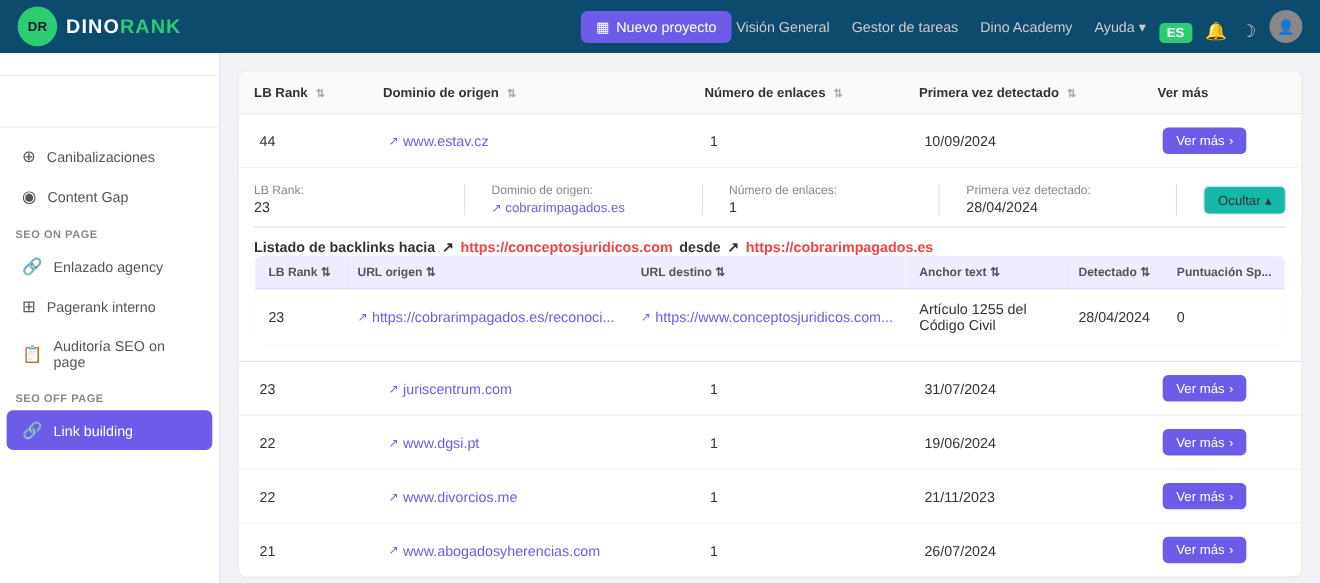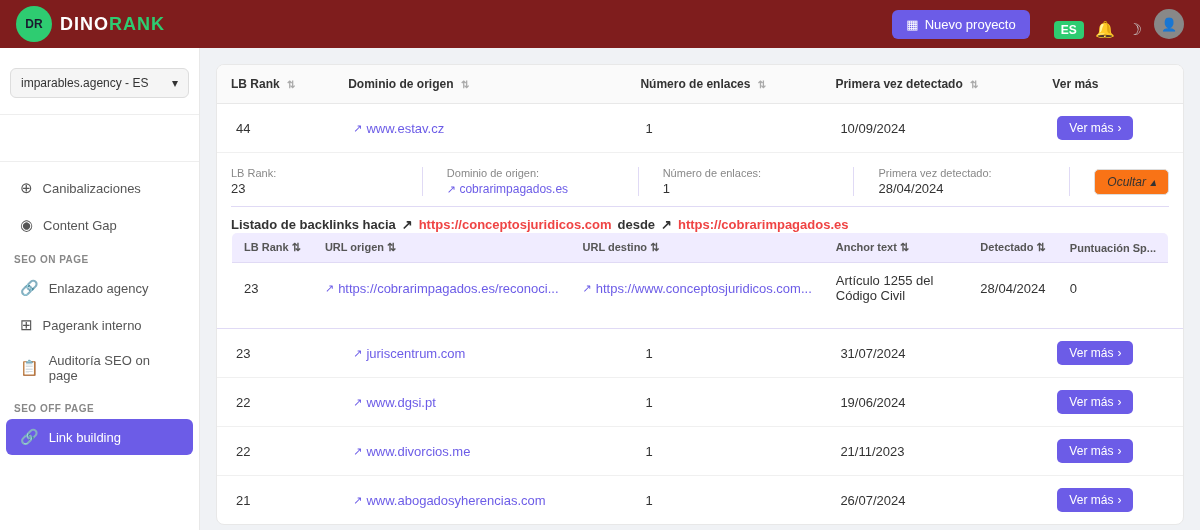--- a/index.html
+++ b/index.html
@@ -1,25 +1,25 @@
 <!DOCTYPE html>
 <html><head>
   <meta charset="utf-8">
   <style>
     * { box-sizing: border-box; margin: 0; padding: 0; }
     body { font-family: -apple-system, BlinkMacSystemFont, 'Segoe UI', sans-serif; background: #f0f2f5; color: #333; font-size: 13px; }
 
     
     .topnav {
-      background: #7f1d1d;
+      background: #0c4a6e;
       height: 48px;
       display: flex;
       align-items: center;
       padding: 0 16px;
-      gap: 16px;
+      gap: 4px;
       position: fixed;
       top: 0; left: 0; right: 0;
       z-index: 100;
     }
     .logo {
       display: flex;
       align-items: center;
       gap: 8px;
     }
     .logo-icon {
@@ -187,28 +187,28 @@
       padding: 0 14px;
       border-right: 1px solid #e0daf5;
     }
     .expanded-meta-item:first-child { padding-left: 0; }
     .expanded-meta-item:last-child { border-right: none; }
     .expanded-meta-label { font-size: 11px; color: #888; margin-bottom: 2px; }
     .expanded-meta-value { font-size: 13px; color: #333; font-weight: 500; }
     .expanded-meta-value a { color: #6c5ce7; text-decoration: none; font-size: 12px; }
     .expanded-meta-action { display: flex; align-items: center; padding-left: 14px; }
     .ocultar-btn {
-      background: #f97316;
+      background: #14b8a6;
       color: #333;
       border: 1px solid #ddd;
       border-radius: 5px;
       padding: 5px 12px;
       cursor: pointer;
       font-size: 12px;
-      display: flex; align-items: center; gap: 4px; font-style: italic;
+      display: flex; align-items: center; gap: 4px;
     }
 
     .expanded-title {
       font-size: 13px;
       font-weight: 600;
       color: #333;
       display: flex;
       align-items: center;
       gap: 6px;
     }
@@ -245,39 +245,39 @@
 <nav class="topnav">
   <div class="logo">
     <div class="logo-icon">DR</div>
     <span class="logo-text">DINO<span>RANK</span></span>
   </div>
   <div class="topnav-spacer"></div>
   <button class="nuevo-proyecto-btn">
     <span>▦</span>
     <span>Nuevo proyecto</span>
   </button>
+  <div class="topnav-links">
+    <a class="topnav-link">Visión General</a>
+    <a class="topnav-link">Gestor de tareas</a>
+    <a class="topnav-link">Dino Academy</a>
+    <a class="topnav-link">Ayuda ▾</a>
+  </div>
   <div class="topnav-icons">
     <span class="lang-badge">ES</span>
     <span class="topnav-icon">🔔</span>
     <span class="topnav-icon">☽</span>
     <div class="avatar">
       <span>👤</span>
     </div>
   </div>
 </nav>
 
 <div class="layout">
 
   <aside class="sidebar">
-    <div class="sidebar-select-wrapper">
-      <div class="sidebar-select">
-        <span>imparables.agency - ES</span>
-        <span>▾</span>
-      </div>
-    </div>
     <hr class="sidebar-divider">
     <div class="sidebar-item" style="height:30px;"></div>
     <hr class="sidebar-divider">
     <div class="sidebar-item">
       <span class="sidebar-item-icon">⊕</span>
       <span>Canibalizaciones</span>
     </div>
     <div class="sidebar-item">
       <span class="sidebar-item-icon">◉</span>
       <span>Content Gap</span>

